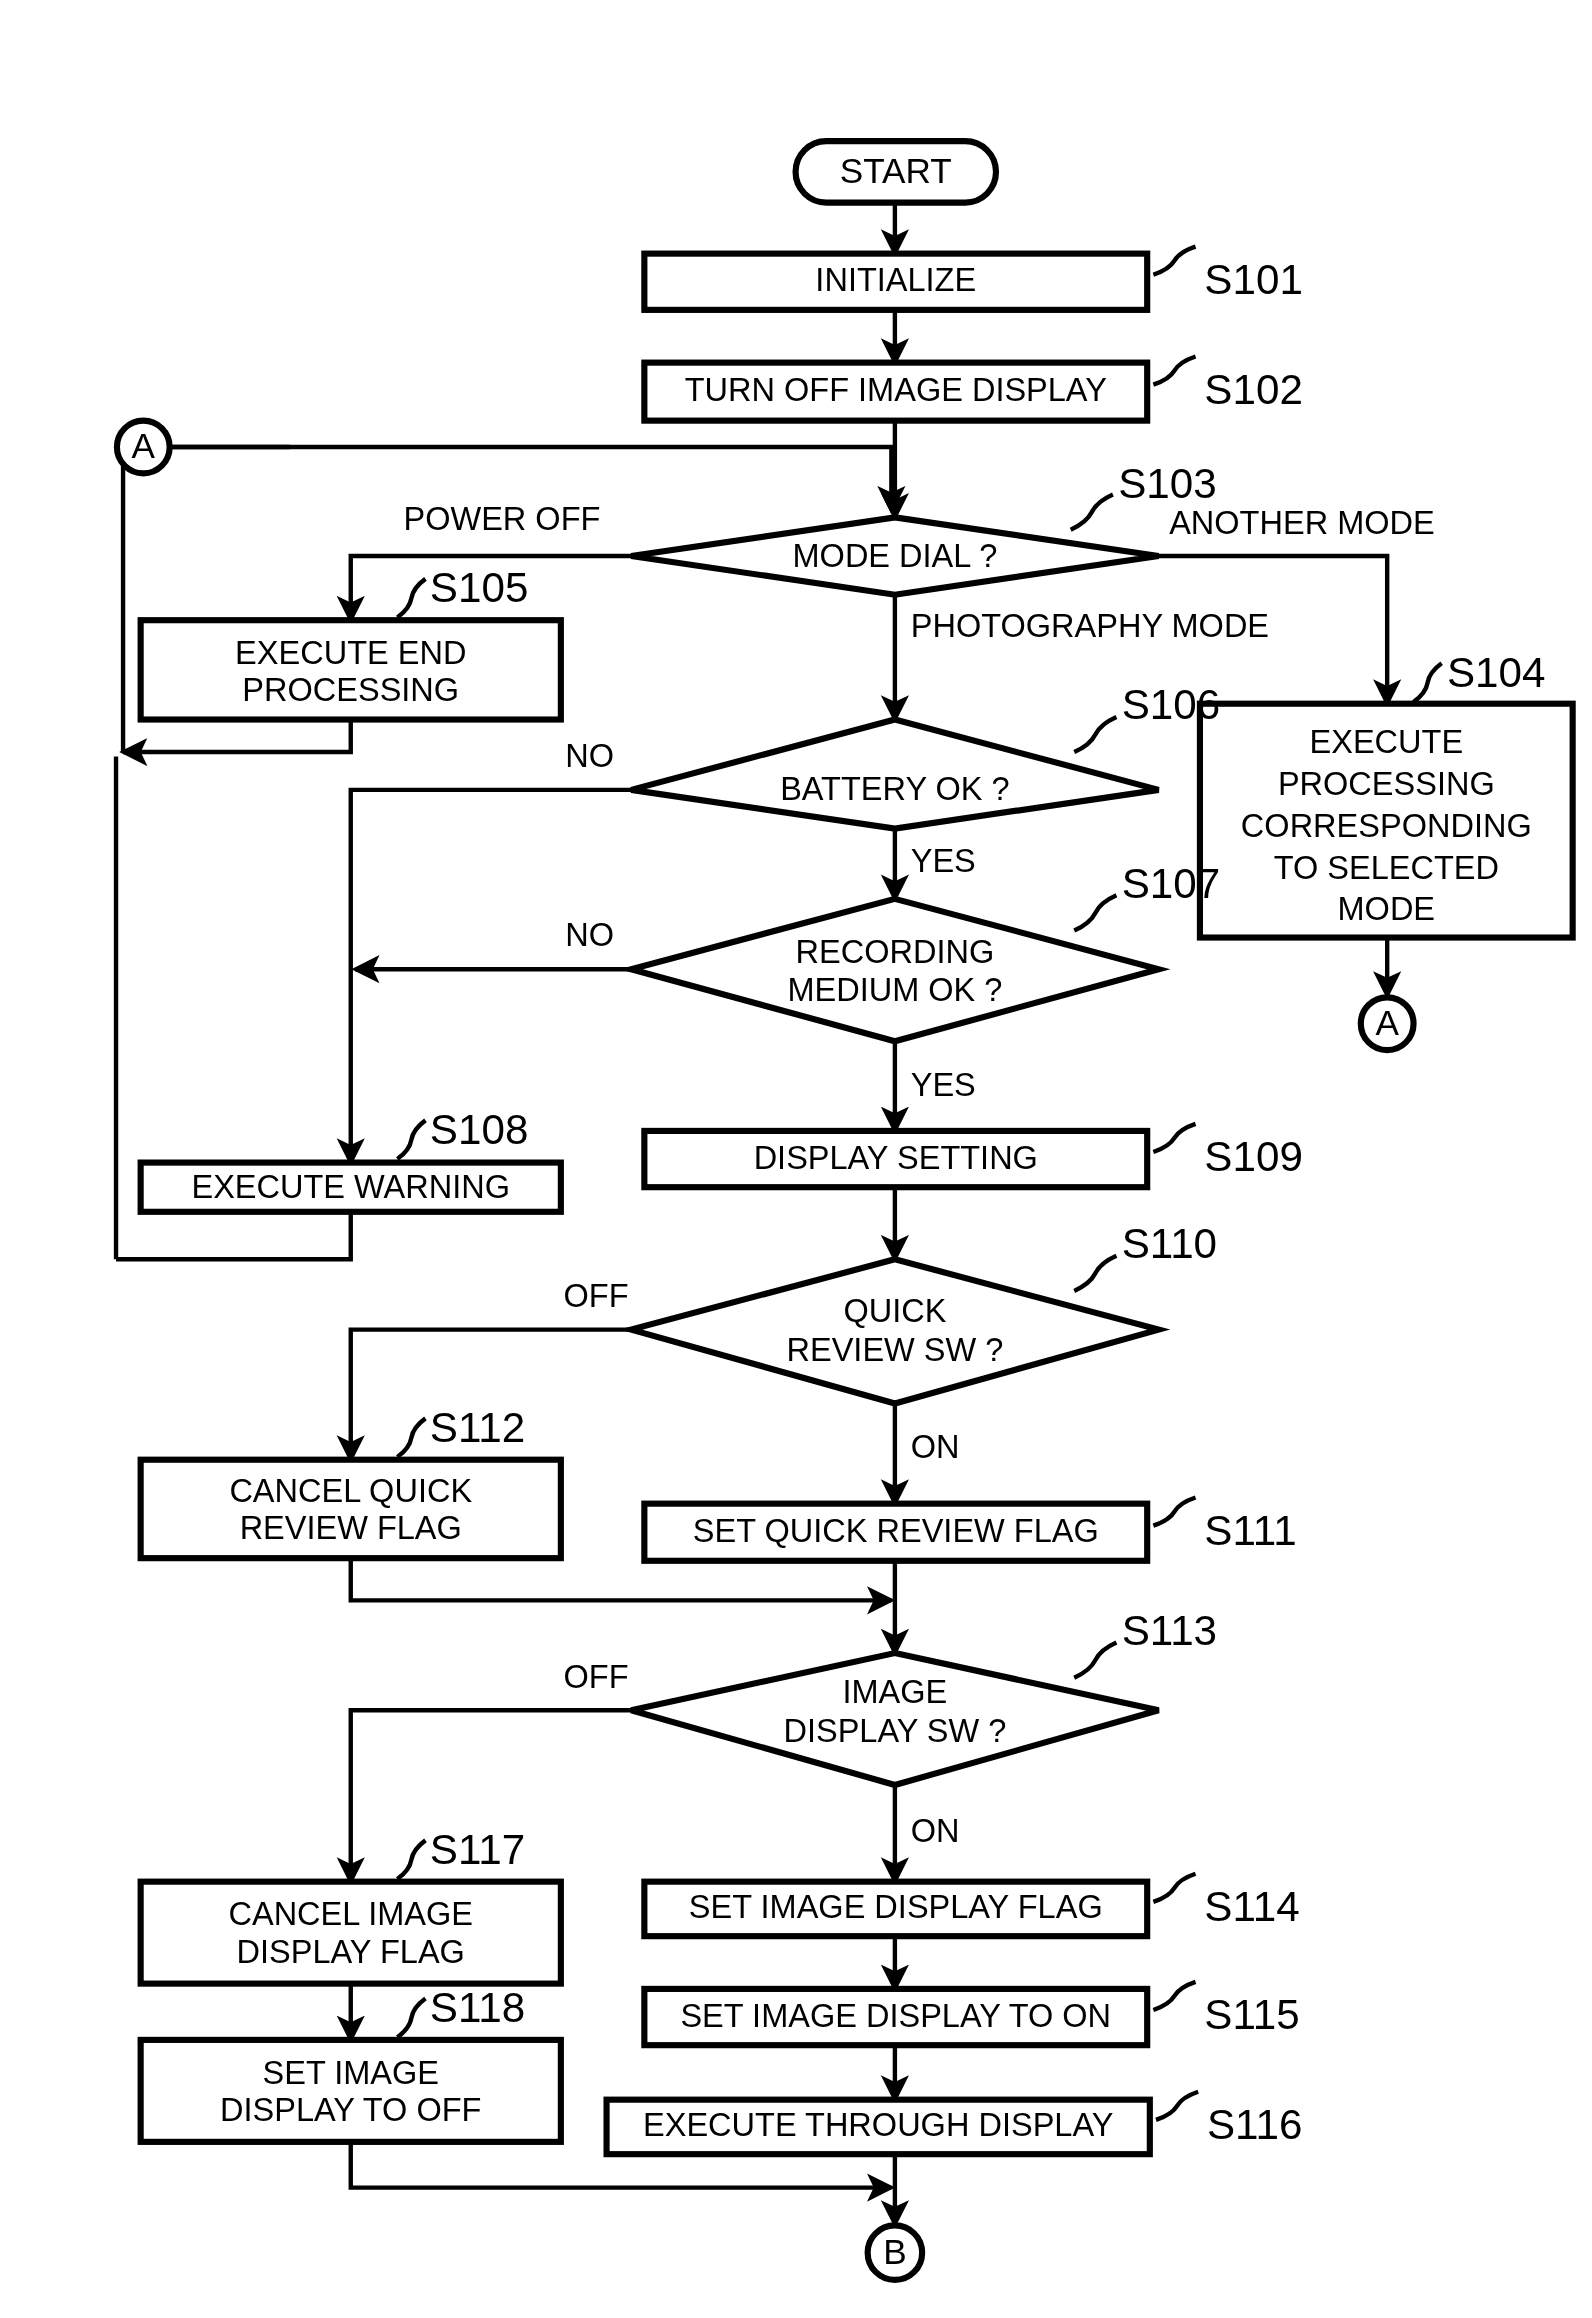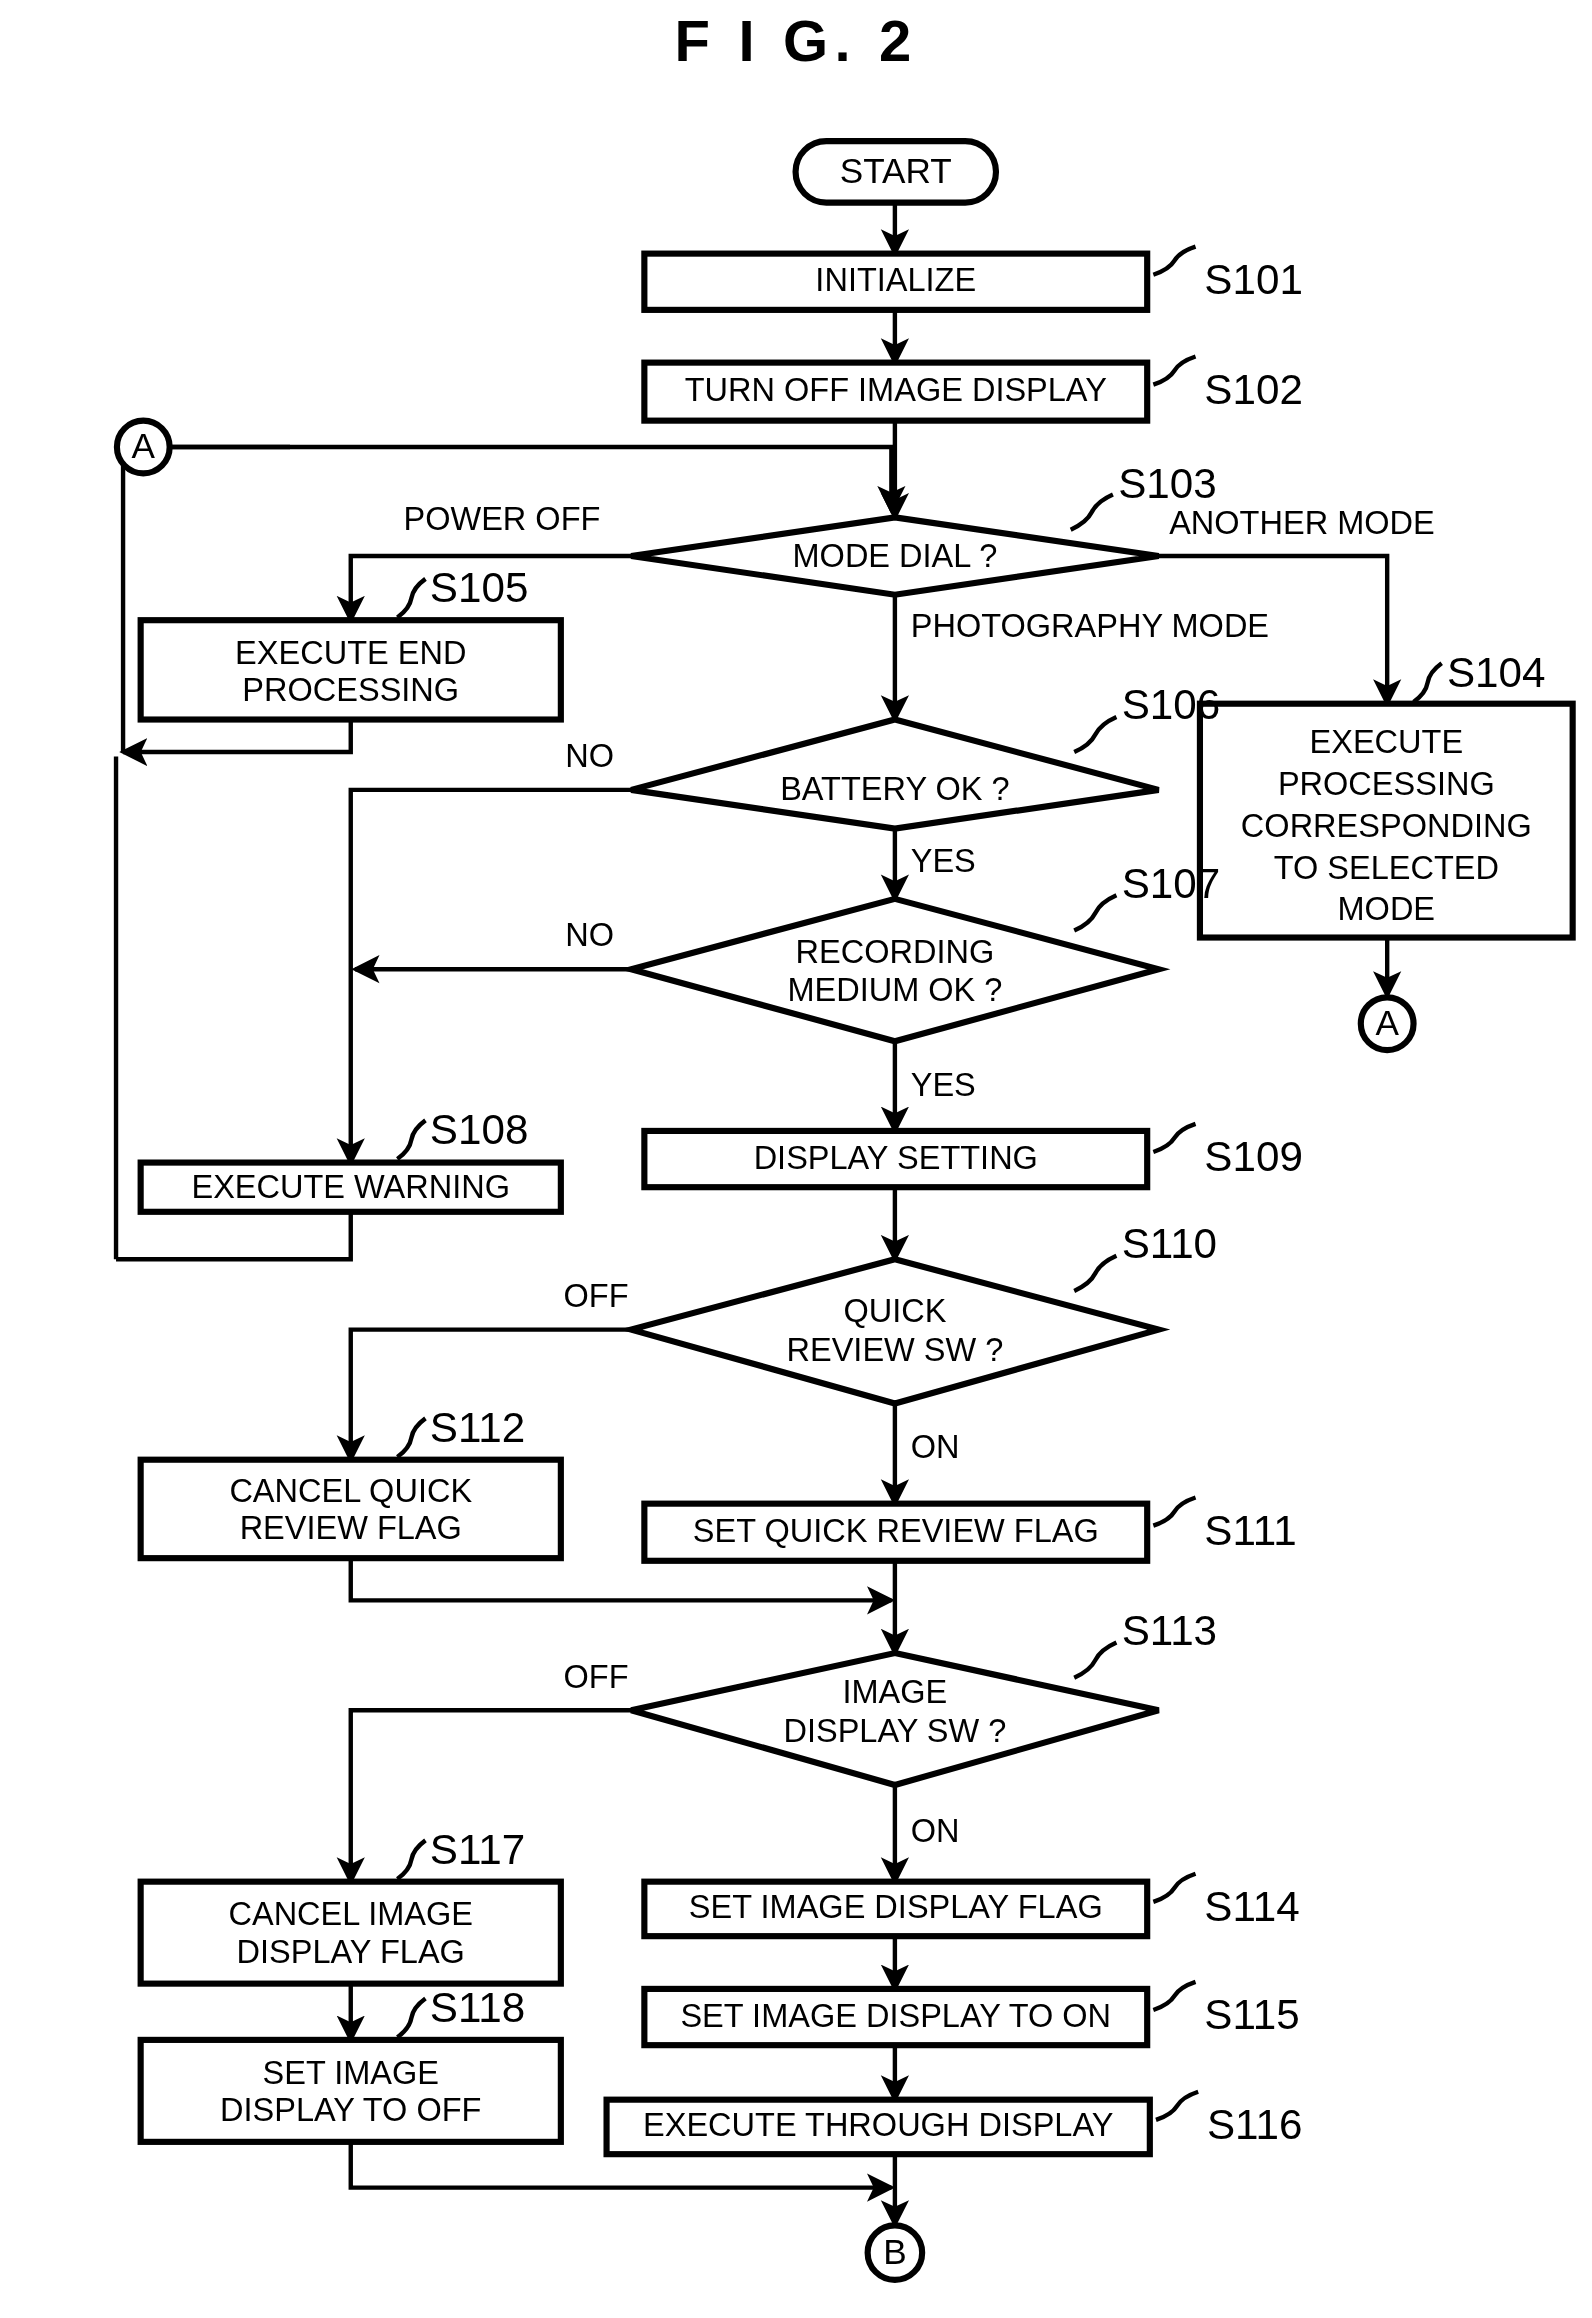--- a/index.html
+++ b/index.html
@@ -79,21 +79,20 @@
     font-size: 40px;
     text-anchor: middle;
     dominant-baseline: middle;
   }
 </style>
 </head>
 <body>
 
 <div id="page">
 
-  <div id="fig-title">F I G.  2</div>
 
   <svg id="flow" width="1592" height="2319" viewBox="0 0 1811 2637">
 
     <defs>
       <marker id="arrow" viewBox="0 0 12 12" refX="9.5" refY="6" markerWidth="7" markerHeight="7" orient="auto-start-reverse">
         <path d="M 0 0.5 L 11 6 L 0 11.5 L 2.6 6 z" fill="#000000"></path>
       </marker>
     </defs>
 
     <path class="conn" d="M 1018 230 L 1018 288" marker-end="url(#arrow)"></path>

